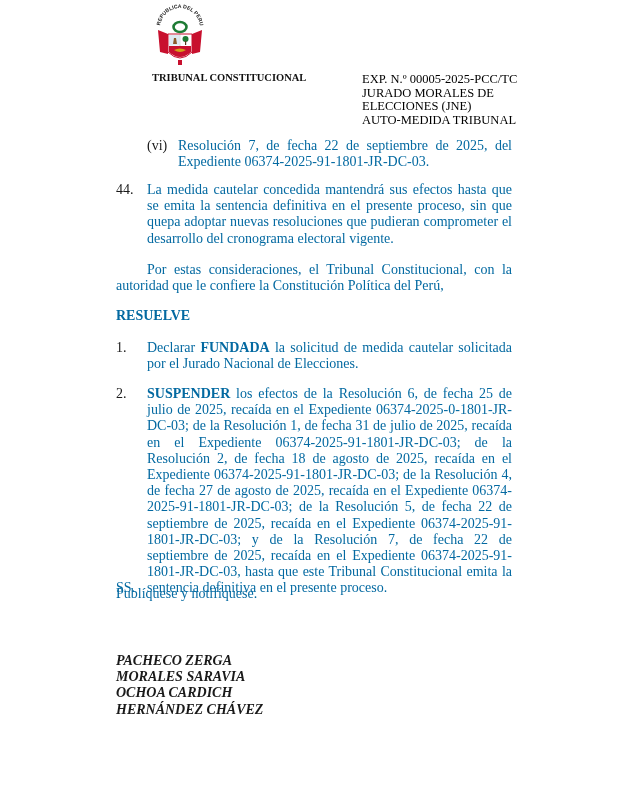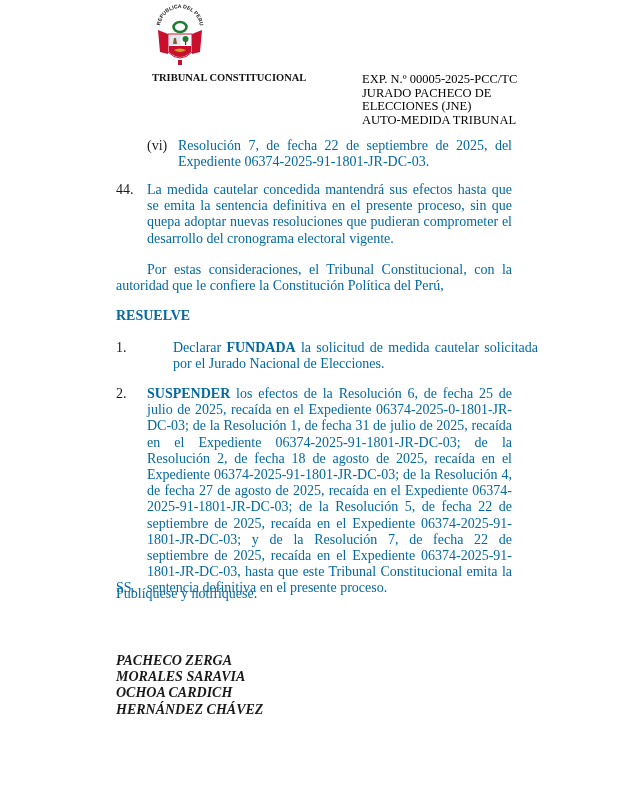--- a/index.html
+++ b/index.html
@@ -43,37 +43,37 @@
     <rect x="35" y="37" width="1.2" height="4" fill="#5b3a1a"></rect>
     <path d="M19,42 L41,42 L41,48 Q30,58 19,48 Z" fill="#c8102e"></path>
     <path d="M24,46 Q30,43 36,46 Q30,50 24,46 Z" fill="#d4a017"></path>
     <rect x="28" y="56" width="4" height="5" fill="#c8102e"></rect>
   </svg>
 </div>
 <div class="tc-name">TRIBUNAL CONSTITUCIONAL</div>
 
 <div class="header-right">
   <div>EXP. N.º 00005-2025-PCC/TC</div>
-  <div>JURADO PACHECO DE</div>
+  <div>JURADO MORALES DE</div>
   <div>ELECCIONES (JNE)</div>
   <div>AUTO-MEDIDA TRIBUNAL</div>
 </div>
 
 <div class="num" style="left:147px; top:138px;">(vi)</div>
 <div class="p" style="left:178px; top:138px; width:334px;">Resolución 7, de fecha 22 de septiembre de 2025, del Expediente 06374-2025-91-1801-JR-DC-03.</div>
 
 <div class="num" style="left:116px; top:182px;">44.</div>
 <div class="p" style="left:147px; top:182px; width:365px;">La medida cautelar concedida mantendrá sus efectos hasta que se emita la sentencia definitiva en el presente proceso, sin que quepa adoptar nuevas resoluciones que pudieran comprometer el desarrollo del cronograma electoral vigente.</div>
 
 <div class="p" style="left:116px; top:262px; width:396px; text-indent:31px;">Por estas consideraciones, el Tribunal Constitucional, con la autoridad que le confiere la Constitución Política del Perú,</div>
 
 <div class="p" style="left:116px; top:308px; font-weight:bold;">RESUELVE</div>
 
 <div class="num" style="left:116px; top:340px;">1.</div>
-<div class="p" style="left:147px; top:340px; width:365px;margin-left:26px;"><span>Declarar </span><b>FUNDADA</b><span> la solicitud de medida cautelar solicitada por el Jurado Nacional de Elecciones.</span></div>
+<div class="p" style="left:147px; top:340px; width:365px;"><span>Declarar </span><b>FUNDADA</b><span> la solicitud de medida cautelar solicitada por el Jurado Nacional de Elecciones.</span></div>
 
 <div class="num" style="left:116px; top:386px;">2.</div>
 <div class="p" style="left:147px; top:386px; width:365px;"><b>SUSPENDER</b><span> los efectos de la Resolución 6, de fecha 25 de julio de 2025, recaída en el Expediente 06374-2025-0-1801-JR-DC-03; de la Resolución 1, de fecha 31 de julio de 2025, recaída en el Expediente 06374-2025-91-1801-JR-DC-03; de la Resolución 2, de fecha 18 de agosto de 2025, recaída en el Expediente 06374-2025-91-1801-JR-DC-03; de la Resolución 4, de fecha 27 de agosto de 2025, recaída en el Expediente 06374-2025-91-1801-JR-DC-03; de la Resolución 5, de fecha 22 de septiembre de 2025, recaída en el Expediente 06374-2025-91-1801-JR-DC-03; y de la Resolución 7, de fecha 22 de septiembre de 2025, recaída en el Expediente 06374-2025-91-1801-JR-DC-03, hasta que este Tribunal Constitucional emita la sentencia definitiva en el presente proceso.</span></div>
 
 <div class="p" style="left:116px; top:586px;">Publíquese y notifíquese.</div>
 <div class="p" style="left:116px; top:580px;">SS.</div>
 
 <div class="sig">
   <div>PACHECO ZERGA</div>
   <div>MORALES SARAVIA</div>

